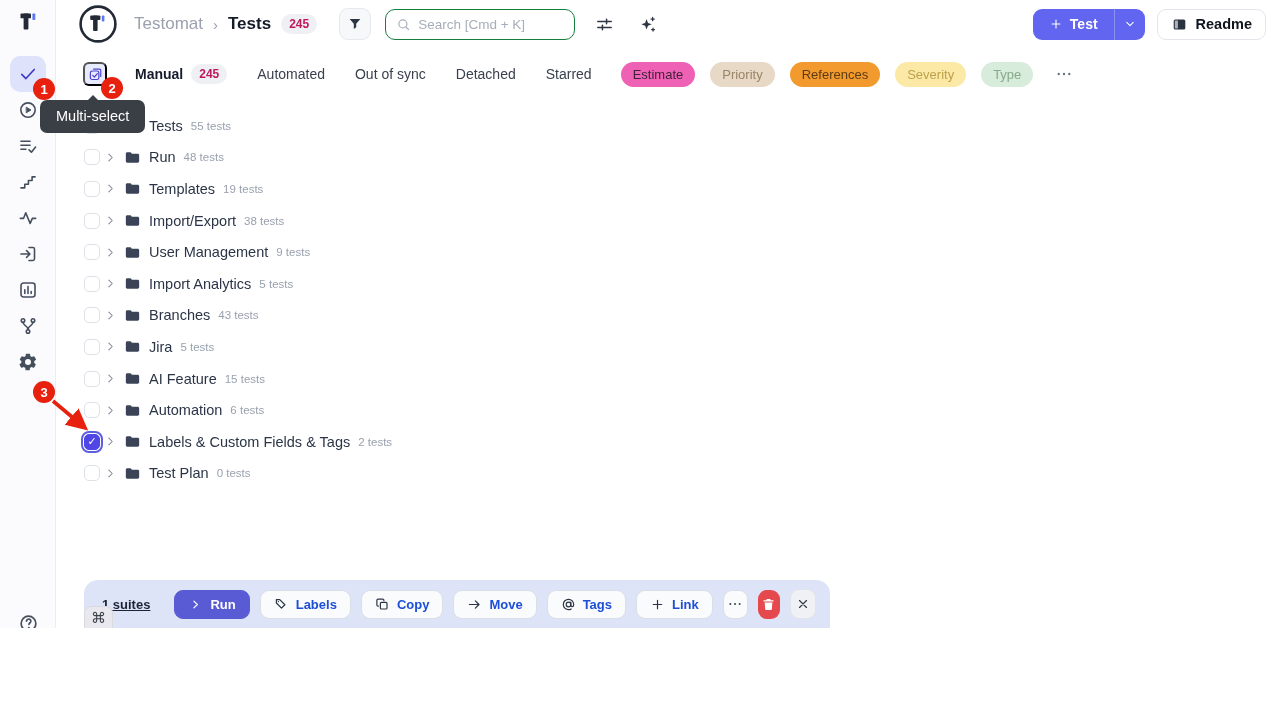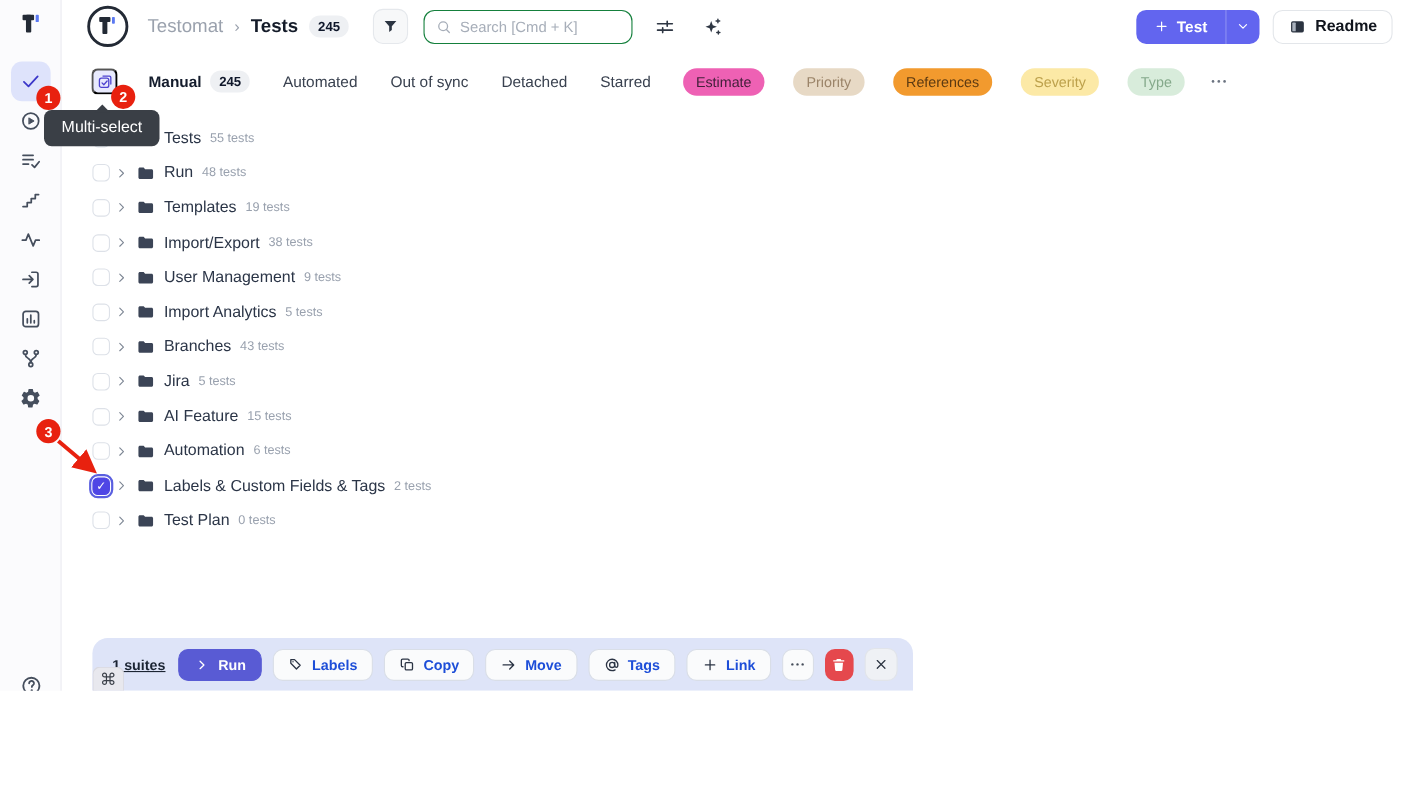--- a/index.html
+++ b/index.html
@@ -20,21 +20,21 @@
   .icon svg { width:100%; height:100%; display:block; }
 
   
   .main { position:absolute; left:56px; top:0; width:1224px; height:720px; }
   .header { height:48px; display:flex; align-items:center; padding-left:22px; padding-right:14px; }
   .logo-circle { width:40px; height:40px; flex:0 0 auto; }
   .crumb { display:flex; align-items:center; gap:10px; margin-left:16px; }
   .crumb-app { font-size:17px; color:#9aa1ad; font-weight:500; }
   .crumb-sep { color:#9aa1ad; font-size:15px; }
   .crumb-page { font-size:17px; color:#141b29; font-weight:700; }
-  .count-badge { background:#eef0f3; color:#0f172a; font-size:12px; font-weight:600; border-radius:999px; padding:3px 8px; }
+  .count-badge { background:#eef0f3; color:#be185d; font-size:12px; font-weight:600; border-radius:999px; padding:3px 8px; }
   .filter-btn { width:32px; height:32px; margin-left:22px; border:1px solid #e5e8ec; background:#f7f8f9; border-radius:9px; display:flex; align-items:center; justify-content:center; color:#2c3542; cursor:pointer; }
   .filter-btn .icon { width:16px; height:16px; }
   .search { width:190px; height:31px; margin-left:14px; border:1px solid #15803d; border-radius:10px; display:flex; align-items:center; padding:0 10px; gap:7px; background:#fff; }
   .search .icon { width:15px; height:15px; color:#a7aeb9; flex:0 0 auto; }
   .search input { border:none; outline:none; width:100%; font-size:13.5px; color:#333; font-family:inherit; background:transparent; }
   .search input::placeholder { color:#a7aeb9; }
   .hdr-icon { width:19px; height:19px; color:#2e3643; cursor:pointer; }
   .hdr-icon.sliders { margin-left:20px; }
   .hdr-icon.sparkles { margin-left:24px; }
   .hdr-right { margin-left:auto; display:flex; align-items:center; gap:12px; }
@@ -47,21 +47,21 @@
   .readme-btn .icon { width:17px; height:17px; }
 
   
   .tabbar { display:flex; align-items:center; margin-top:14px; padding-left:27px; height:24px; gap:0; }
   .msel-btn { width:24px; height:24px; background:#e8eafd; border-radius:6px; display:flex; align-items:center; justify-content:center; color:#4d43cf; cursor:pointer; flex:0 0 auto; }
   .msel-btn .icon { width:15px; height:15px; }
   .tabs { display:flex; align-items:center; gap:30px; margin-left:28px; }
   .tab { display:flex; align-items:center; gap:8px; font-size:14px; color:#39414f; cursor:pointer; white-space:nowrap; }
   .tab.active { color:#141c2c; font-weight:600; }
   .tab .count-badge { font-weight:600; }
-  .pills { display:flex; align-items:flex-end; gap:26px; margin-left:29px; }
+  .pills { display:flex; align-items:flex-end; gap:15px; margin-left:29px; }
   .pill { font-size:13px; font-weight:500; padding:5px 12px; border-radius:14px; cursor:pointer; white-space:nowrap; }
   .tab-more { margin-left:22px; width:18px; height:18px; color:#6b7380; cursor:pointer; }
 
   
   .tree { margin-top:24px; }
   .tree-row { display:flex; align-items:center; height:31.6px; padding-left:28px; cursor:pointer; }
   .cb { width:16px; height:16px; border:1px solid #dde1e8; border-radius:5px; background:#fff; flex:0 0 auto; position:relative; cursor:pointer; }
   .cb.checked { background:#4f46e5; border-color:#4f46e5; outline:2px solid #5a5fe0; outline-offset:1.5px; }
   .cb.checked::before { content:"✓"; position:absolute; inset:0; color:#fff; font-size:11px; font-weight:700; display:flex; align-items:center; justify-content:center; }
   .tree-chev { width:13px; height:13px; color:#7d8694; margin-left:4px; flex:0 0 auto; }
@@ -74,21 +74,21 @@
   .tooltip::before { content:""; position:absolute; top:-12px; left:46px; border:7px solid transparent; border-bottom-color:#3a3f46; }
 
   
   .ann { position:absolute; width:22px; height:22px; border-radius:50%; background:#e8210f; color:#fff; font-size:13px; font-weight:700; display:flex; align-items:center; justify-content:center; z-index:40; }
   .ann-1 { left:33px; top:78px; } .ann-2 { left:101px; top:77px; }
   .ann-3 { left:33px; top:381px; } .ann-4 { left:521px; top:694px; }
   .ann-arrow { position:absolute; left:0; top:0; width:1280px; height:720px; pointer-events:none; z-index:35; }
 
   
   .action-bar { position:absolute; left:84px; bottom:0; width:746px; height:48px; background:#dee4f8; border-radius:14px 14px 0 0; display:flex; align-items:center; padding:0 14px 0 18px; gap:10px; z-index:20; }
-  .sel-label { font-size:13px; font-weight:600; color:#1b2433; text-decoration:underline; margin-right:2px; cursor:pointer; white-space:nowrap; }
+  .sel-label { font-size:13px; font-weight:600; color:#1b2433; text-decoration:underline; margin-right:14px; cursor:pointer; white-space:nowrap; }
   .ab-btn { display:flex; align-items:center; gap:7px; height:29px; padding:0 13px; border-radius:9px; background:#fafbfc; border:1px solid #d9dee7; font-size:13px; font-weight:600; color:#1d4ed8; cursor:pointer; white-space:nowrap; }
   .ab-btn .icon { width:15px; height:15px; color:#2b3444; }
   .ab-btn.primary { background:#595bd4; border-color:#595bd4; color:#fff; }
   .ab-btn.primary .icon { color:#fff; }
   .ab-more { width:29px; height:29px; border-radius:9px; background:#fafbfc; border:1px solid #d9dee7; display:flex; align-items:center; justify-content:center; color:#444c59; cursor:pointer; }
   .ab-more .icon { width:16px; height:16px; }
   .ab-trash { width:27px; height:29px; border-radius:9px; background:#e5484d; border:none; display:flex; align-items:center; justify-content:center; cursor:pointer; }
   .ab-trash .icon { width:15px; height:15px; }
   .ab-close { margin-left:auto; width:30px; height:30px; border-radius:9px; background:#eff1f5; border:1px solid #e1e4ea; display:flex; align-items:center; justify-content:center; color:#2b3340; cursor:pointer; }
   .ab-close .icon { width:14px; height:14px; }

